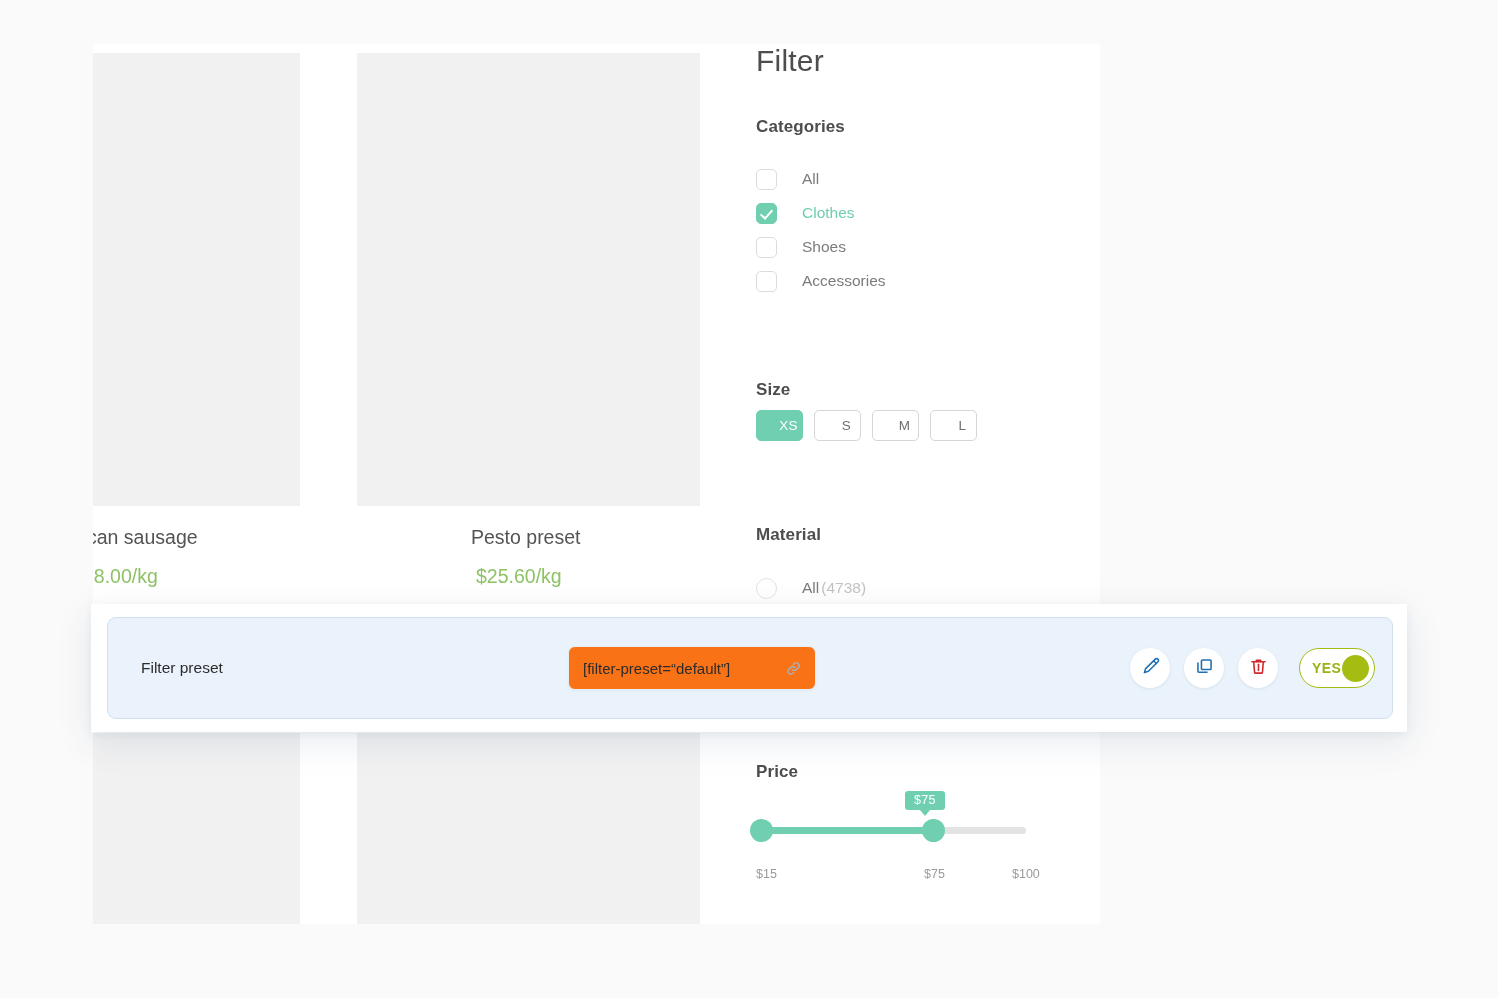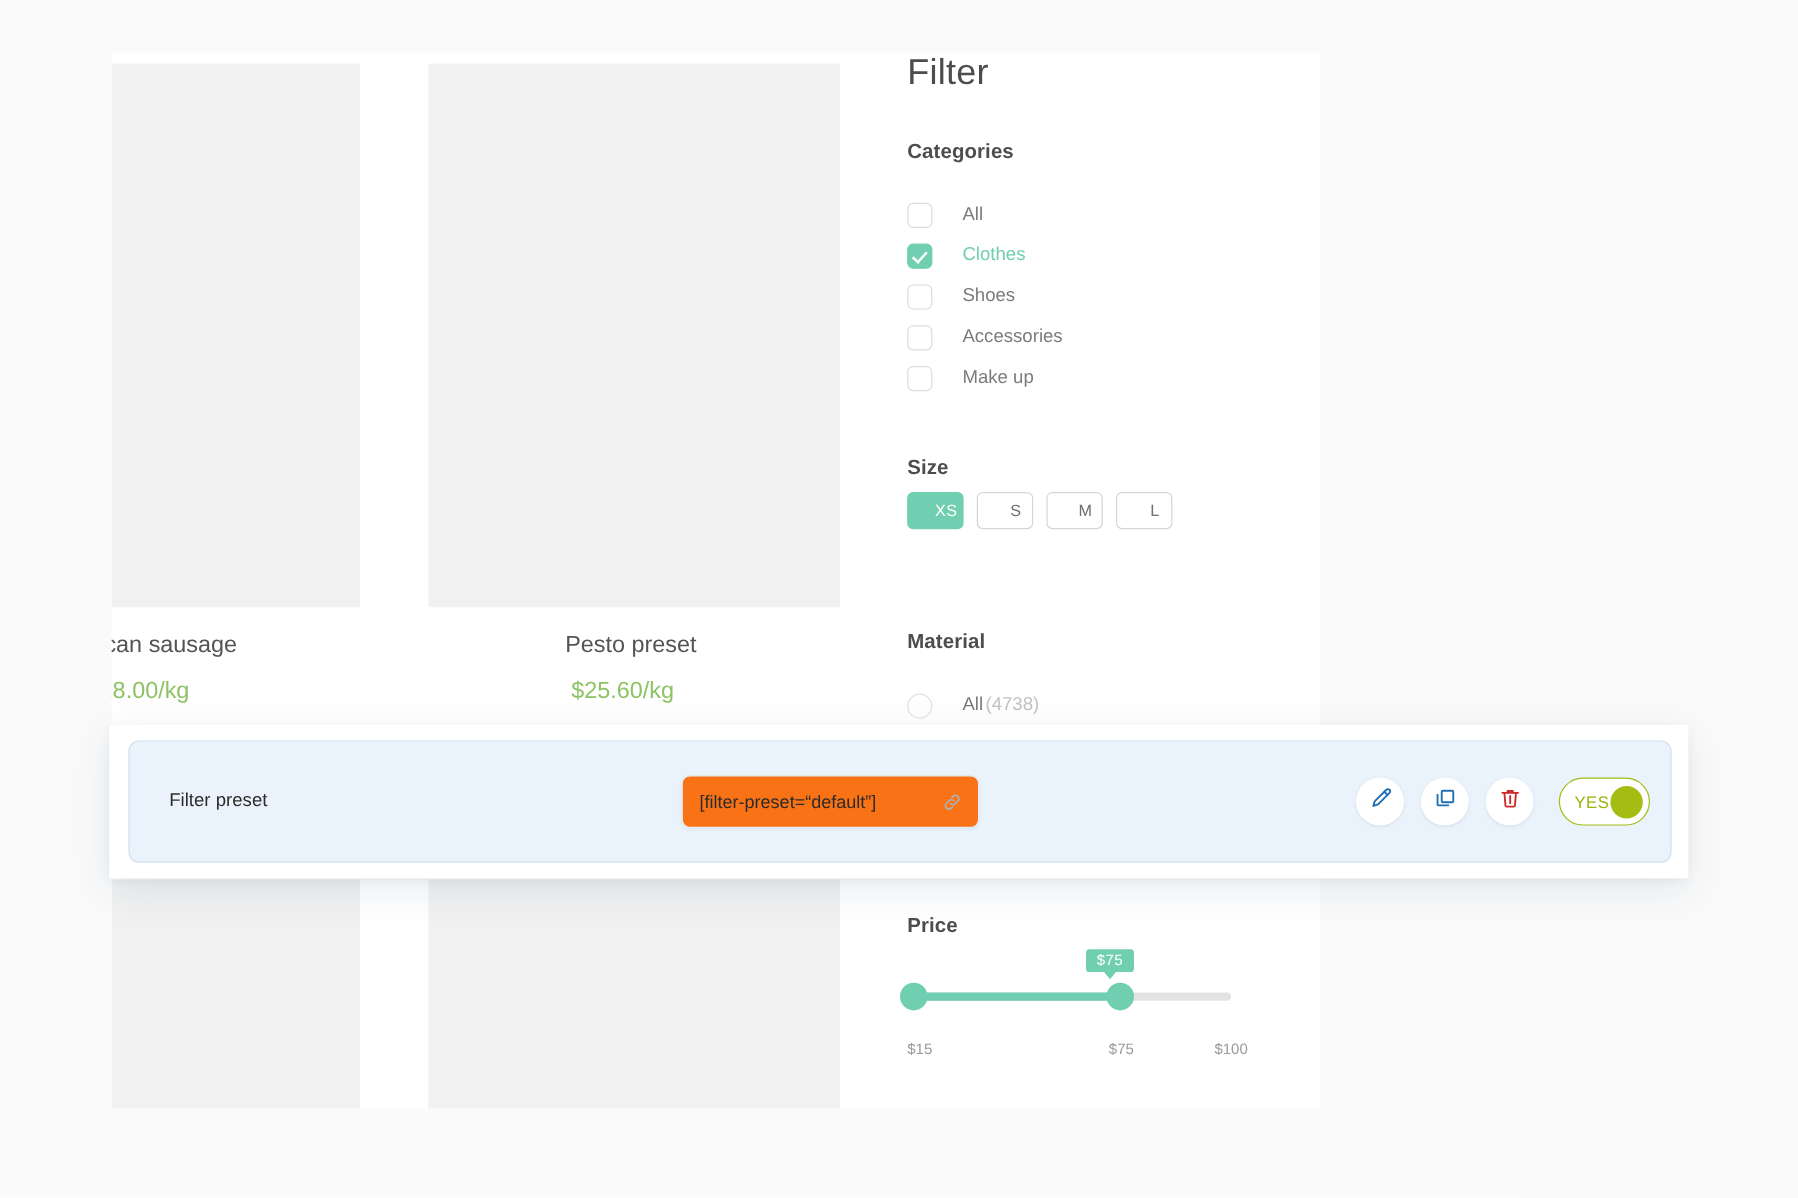--- a/index.html
+++ b/index.html
@@ -146,21 +146,21 @@
     width:40px;height:40px;border-radius:50%;background:#fff;
     display:flex;align-items:center;justify-content:center;
     box-shadow:0 1px 3px rgba(28,66,110,.10);
   }
   .toggle{
     width:76px;height:40px;border-radius:22px;background:#fff;
     border:1.6px solid #a2bd12;box-sizing:border-box;
     display:flex;align-items:center;justify-content:space-between;
     padding:0 5px 0 12px;margin-left:7px;
   }
-  .toggle-txt{font-size:14px;font-weight:400;color:#9bb413;letter-spacing:.4px;}
+  .toggle-txt{font-size:14px;font-weight:700;color:#9bb413;letter-spacing:.4px;}
   .toggle-dot{width:27px;height:27px;border-radius:50%;background:#a5bd13;}
 </style>
 </head>
 <body>
 
 <div class="stage">
 
   <div class="page">
 
     <div class="grid">
@@ -192,24 +192,20 @@
           <span class="cbx on"></span>
           <span class="cat-label sel">Clothes</span>
         </div>
         <div class="cat-row">
           <span class="cbx"></span>
           <span class="cat-label">Shoes</span>
         </div>
         <div class="cat-row">
           <span class="cbx"></span>
           <span class="cat-label">Accessories</span>
-        </div>
-        <div class="cat-row">
-          <span class="cbx"></span>
-          <span class="cat-label">Make up</span>
         </div>
       </div>
 
       <div class="sect-title sect-size">Size</div>
 
       <div class="sizes">
         <div class="chip on">XS</div>
         <div class="chip">S</div>
         <div class="chip">M</div>
         <div class="chip">L</div>

